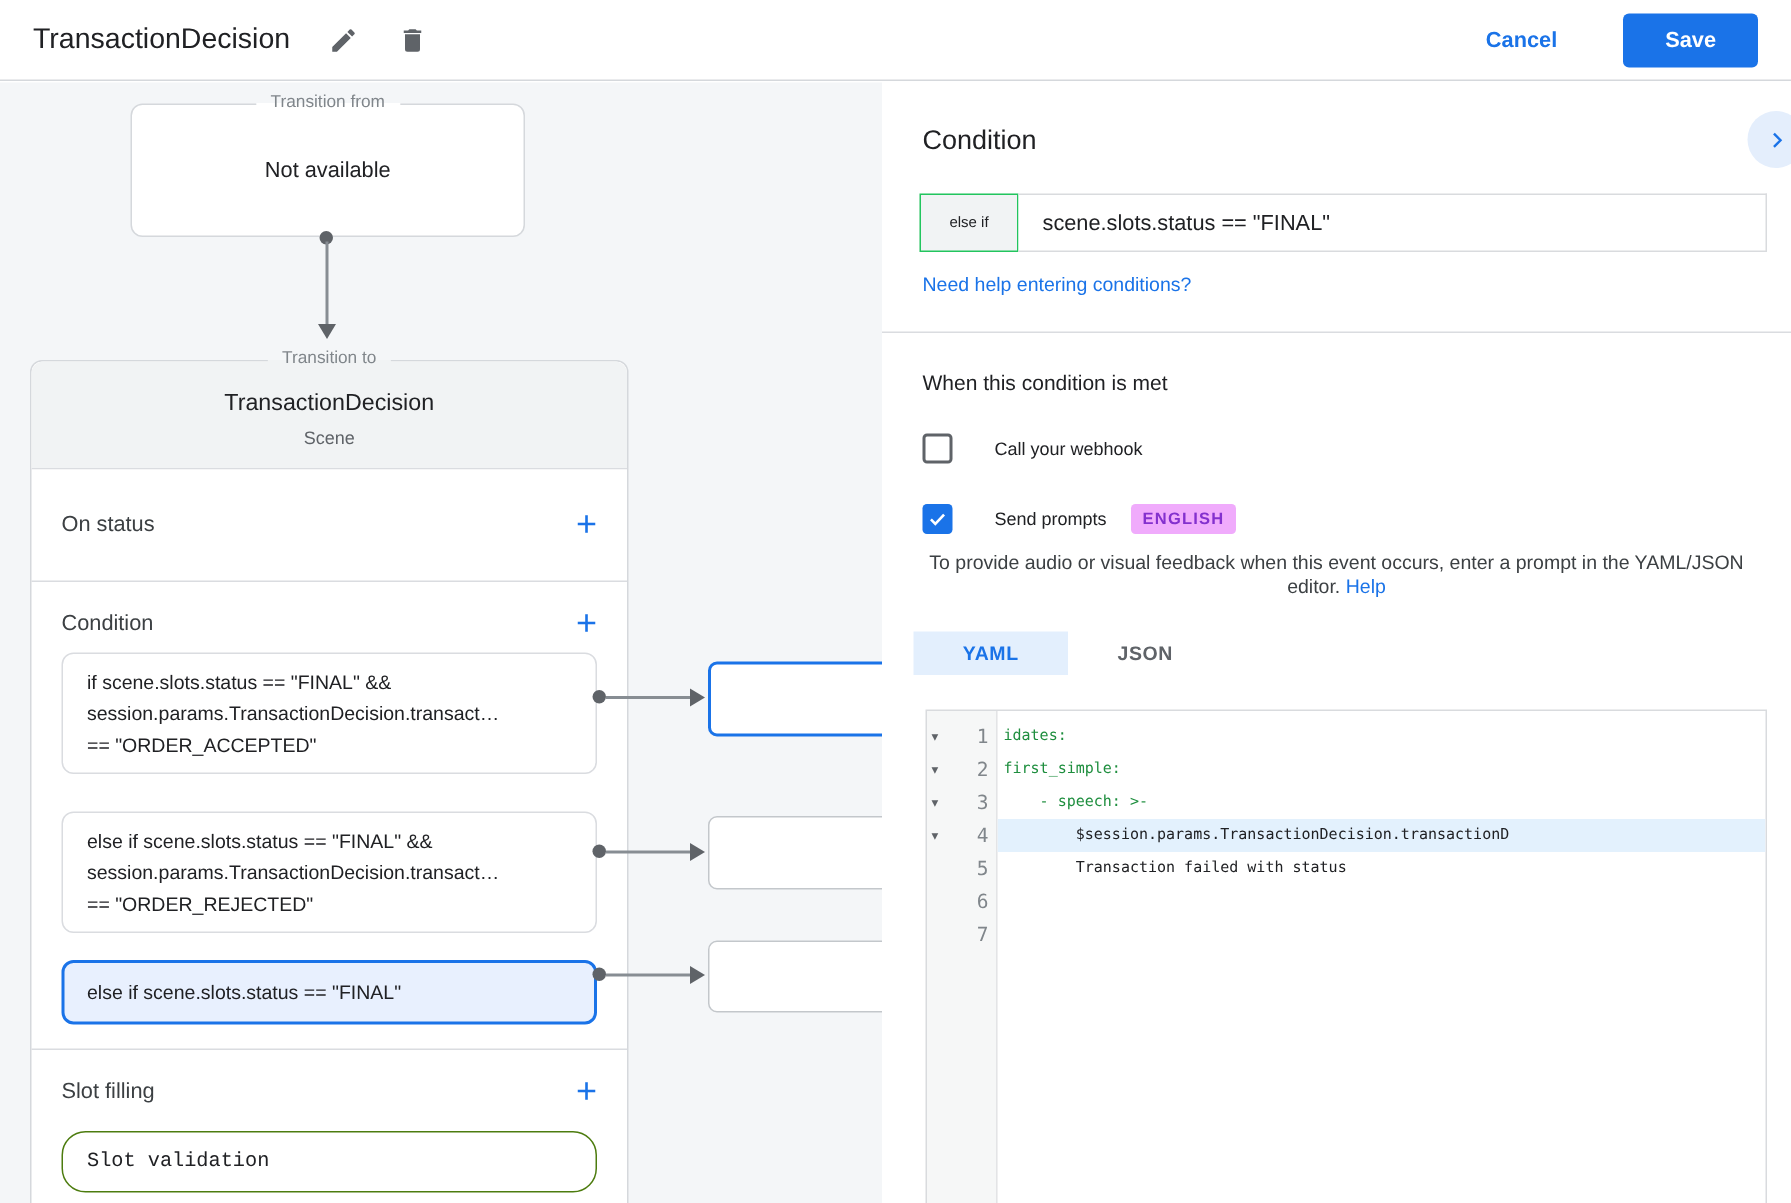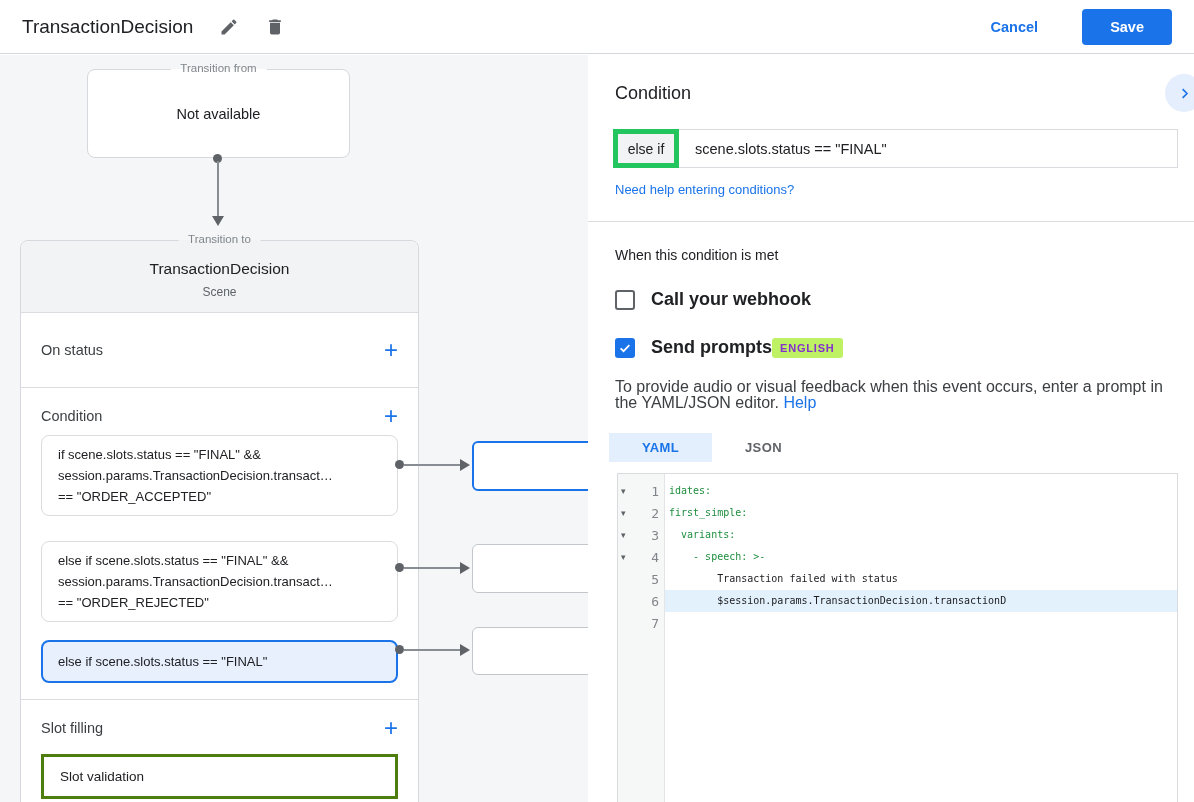--- a/index.html
+++ b/index.html
@@ -59,54 +59,54 @@
 
   .cond-card {
     border:1px solid #dadce0; border-radius:8px; background:#fff;
     padding:8px 16px; font-size:13px; line-height:21px; color:#202124; cursor:pointer;
   }
   .cond-card.c1 { margin-top:5px; }
   .cond-card.c2 { margin-top:25px; }
   .cond-card.c3 { margin-top:18px; padding:9px 15px; }
   .cond-card.selected { background:#e8f0fe; border:2px solid #1a73e8; }
 
-  .slot-card { margin-top:12px; border:3px solid #4d7c0f; border-radius:0; background:#fff; padding:12px 16px; font-size:13.5px; cursor:pointer; }
+  .slot-card { margin-top:12px; border:1px solid #4d7c0f; border-radius:16px; background:#fff; padding:12px 16px; font-size:13.5px; cursor:pointer;font-family:Liberation Mono, monospace; }
 
   .target-box { position:absolute; background:#fff; border-radius:6px; }
   .target-blue { border:2px solid #1a73e8; }
   .target-gray { border:1px solid #c3c7cb; }
 
   
   .panel { position:absolute; left:588px; top:55px; width:606px; height:747px; background:#fff; overflow:hidden; }
   .panel-title { margin:28px 27px 0; font-size:18px; font-weight:400; color:#202124; }
   .chev-btn {
     position:absolute; right:-9px; top:19px; width:38px; height:38px; border-radius:50%;
     background:#e4eefc; display:flex; align-items:center; justify-content:center; cursor:pointer;
   }
   .chev-btn svg { width:15px; height:15px; stroke:#1a73e8; stroke-width:2.6; fill:none; }
 
   .cond-row { display:flex; margin:25px 16px 0 25px; height:39px; }
-  .cond-prefix { width:66px; background:#f1f3f4; border:5px solid #22c55e; display:flex; align-items:center; justify-content:center; font-size:14px; color:#202124; }
+  .cond-prefix { width:66px; background:#f1f3f4; border:1px solid #22c55e; display:flex; align-items:center; justify-content:center; font-size:10px; color:#202124; }
   .cond-value { flex:1; background:#fff; border:1px solid #d9dbde; border-left:none; display:flex; align-items:center; padding-left:16px; font-size:14.5px; color:#202124; }
 
   .help-link { margin:14px 27px 0; font-size:13px; color:#1a73e8; cursor:pointer; width:max-content; }
   .panel-divider { position:absolute; left:0; right:0; top:166px; height:1px; background:#dadce0; }
 
   .when { padding:0 27px; }
   .when-title { margin-top:50px; font-size:14px; font-weight:400; color:#202124; }
   .check-row { display:flex; align-items:center; margin-top:26px; }
   .check-row.second { margin-top:27px; }
   .cb { width:20px; height:20px; border-radius:3px; flex:0 0 auto; cursor:pointer; }
   .cb.unchecked { border:2px solid #5f6368; background:#fff; }
   .cb.checked { background:#1a73e8; display:flex; align-items:center; justify-content:center; }
   .cb.checked svg { width:14px; height:14px; stroke:#fff; stroke-width:3; fill:none; }
-  .check-label { margin-left:16px; font-size:18px; font-weight:bold; color:#202124; }
-  .badge { background:#bef264; color:#8430ce; font-size:11px; font-weight:bold; letter-spacing:0.8px; padding:4px 8px; border-radius:3px; }
-
-  .helper { margin-top:21px; font-size:16px; line-height:16px; color:#3c4043; max-width:575px; }
+  .check-label { margin-left:28px; font-size:12px; font-weight:normal; color:#202124; }
+  .badge { margin-left:16px; background:#f0abfc; color:#8430ce; font-size:11px; font-weight:bold; letter-spacing:0.8px; padding:4px 8px; border-radius:3px; }
+
+  .helper { margin-top:11px; font-size:13px; line-height:16px; color:#3c4043; max-width:575px;text-align:center; }
   .helper .link { color:#1a73e8; cursor:pointer; }
 
   .tabs { display:flex; margin:22px 0 0 -6px; }
   .tab { width:103px; height:29px; display:flex; align-items:center; justify-content:center; font-size:13px; font-weight:bold; letter-spacing:0.4px; cursor:pointer; border-radius:0; }
   .tab.active { background:#e3effd; color:#1a73e8; }
   .tab.inactive { color:#5f6368; }
 
   .editor { position:absolute; left:29px; top:418px; width:561px; height:330px; border:1px solid #d9dbde; display:flex; background:#fff; }
   .gutter { width:47px; background:#f6f7f7; border-right:1px solid #e3e4e6; padding-top:6px; }
   .gutter-row { height:22px; display:flex; align-items:center; }
@@ -278,22 +278,21 @@
             <span class="lnum">6</span>
           </div>
         <div class="gutter-row">
             <span class="fold"></span>
             <span class="lnum">7</span>
           </div>
       </div>
       <div class="code">
         <div class="code-row tok-key">idates:</div>
         <div class="code-row tok-key">first_simple:</div>
-        <div class="code-row tok-key">  variants:</div>
         <div class="code-row tok-key">    - speech: &gt;-</div>
+        <div class="code-row hl">        $session.params.TransactionDecision.transactionD</div>
         <div class="code-row">        Transaction failed with status</div>
-        <div class="code-row hl">        $session.params.TransactionDecision.transactionD</div>
         <div class="code-row"></div>
       </div>
     </div>
   </div>
 
 </div>
 
 </body></html>

